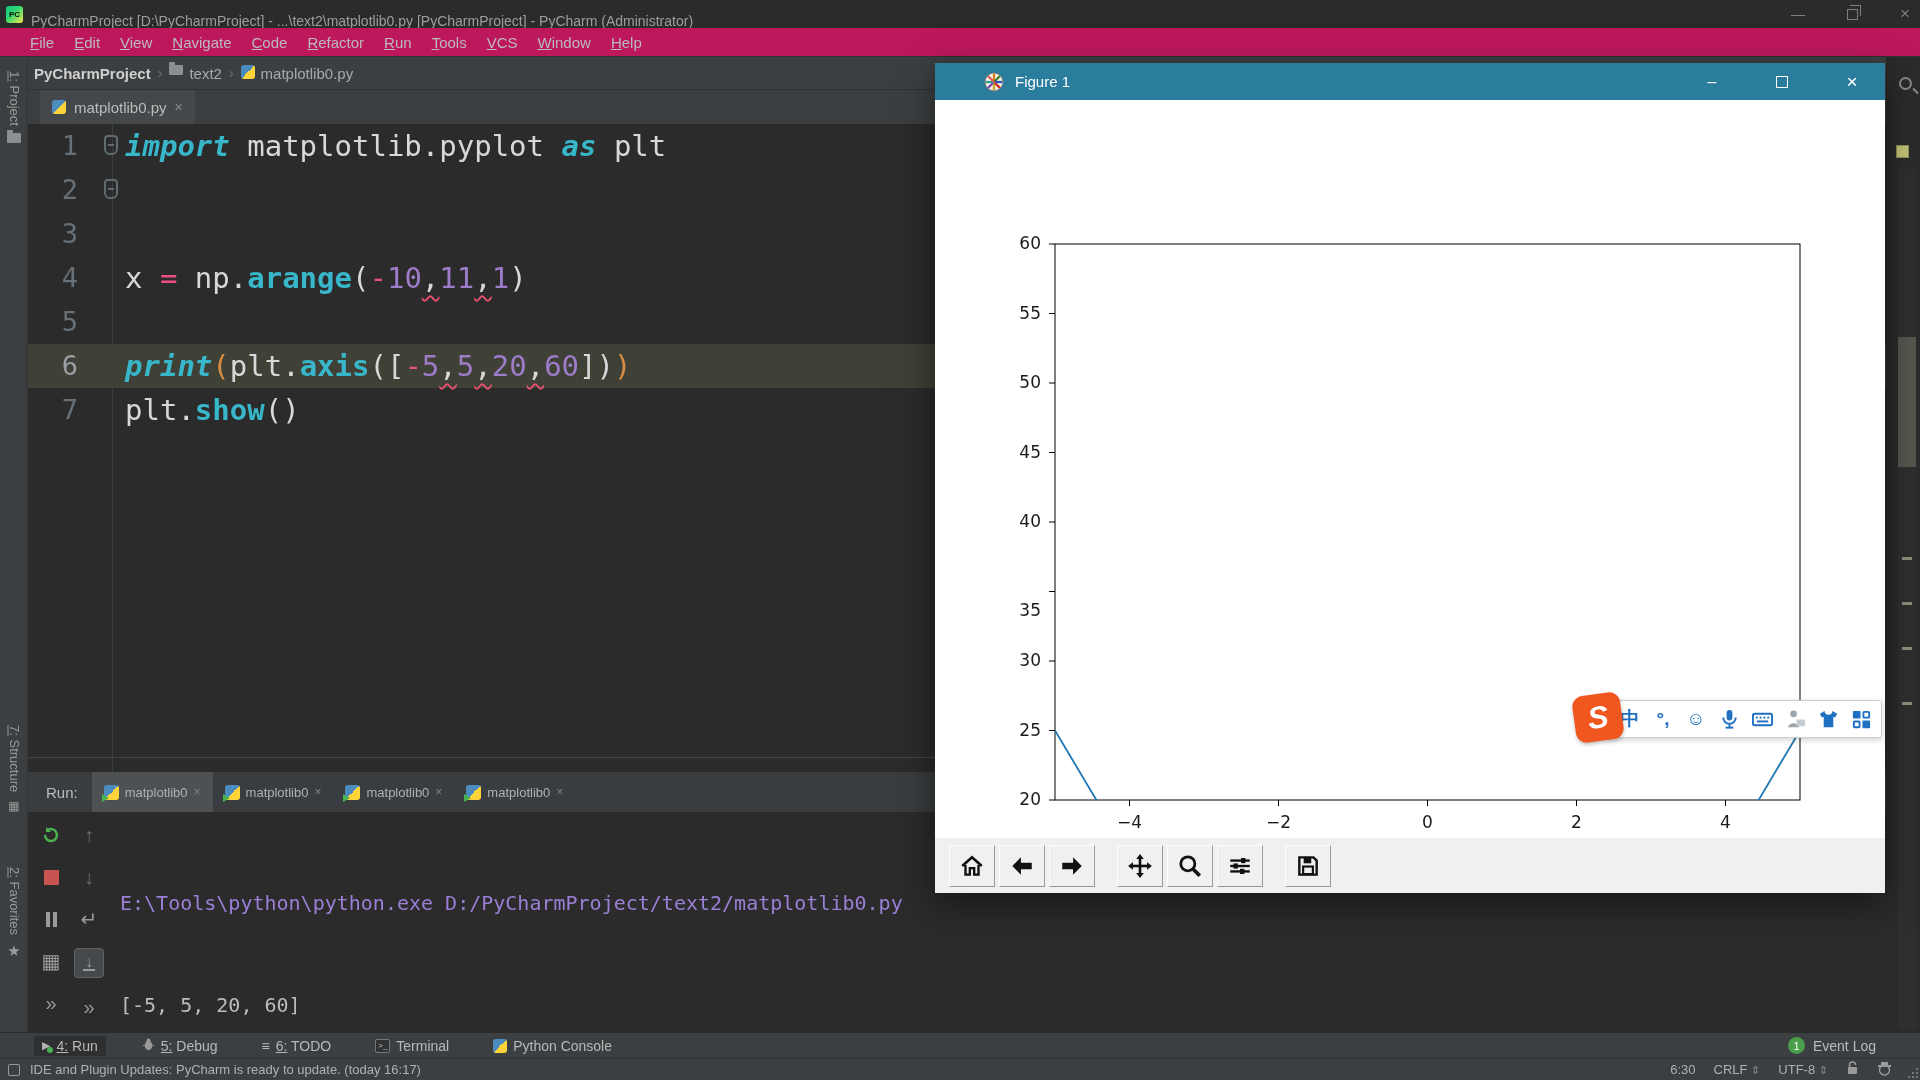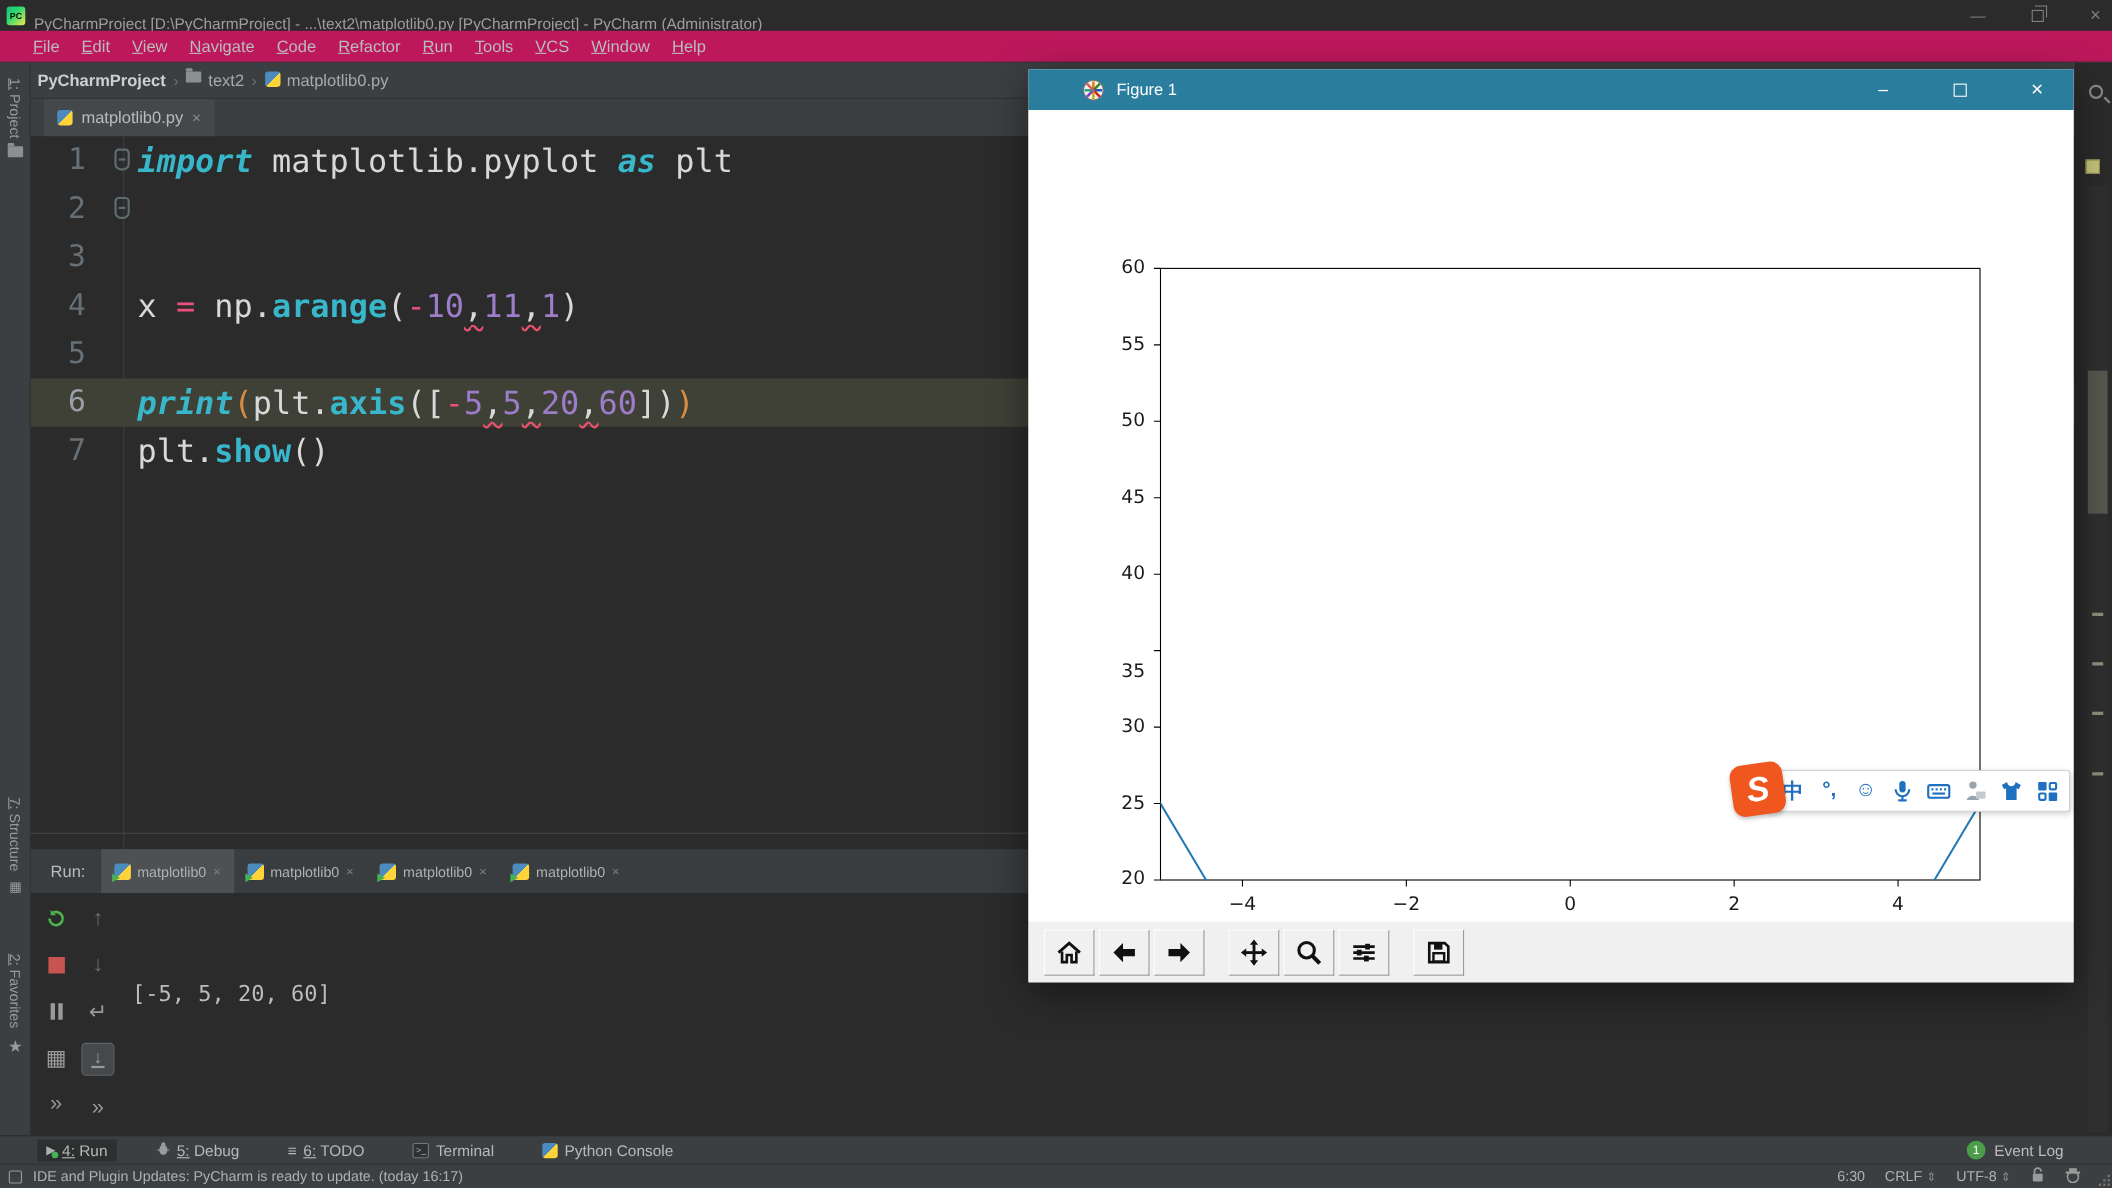--- a/index.html
+++ b/index.html
@@ -260,20 +260,21 @@
       <div class="cicon dim">↑</div>
       <div class="cicon dim">↓</div>
       <div class="cicon">↵</div>
       <div class="cicon scroll-end">
         <span>↓</span>
         <b></b>
       </div>
       <div class="cicon">»</div>
     </div>
   <div class="con-text">
+    <div class="con-path">E:\Tools\python\python.exe D:/PyCharmProject/text2/matplotlib0.py</div>
     <div class="con-out">[-5, 5, 20, 60]</div>
   </div>
 </div>
 
 <div class="bottom-bar">
   <div class="bb-left" id="bb-left">
       <div class="bb-item active mn">
         <span class="run-tri">▶</span>
         <span class="bb-label">4: Run</span>
       </div>

